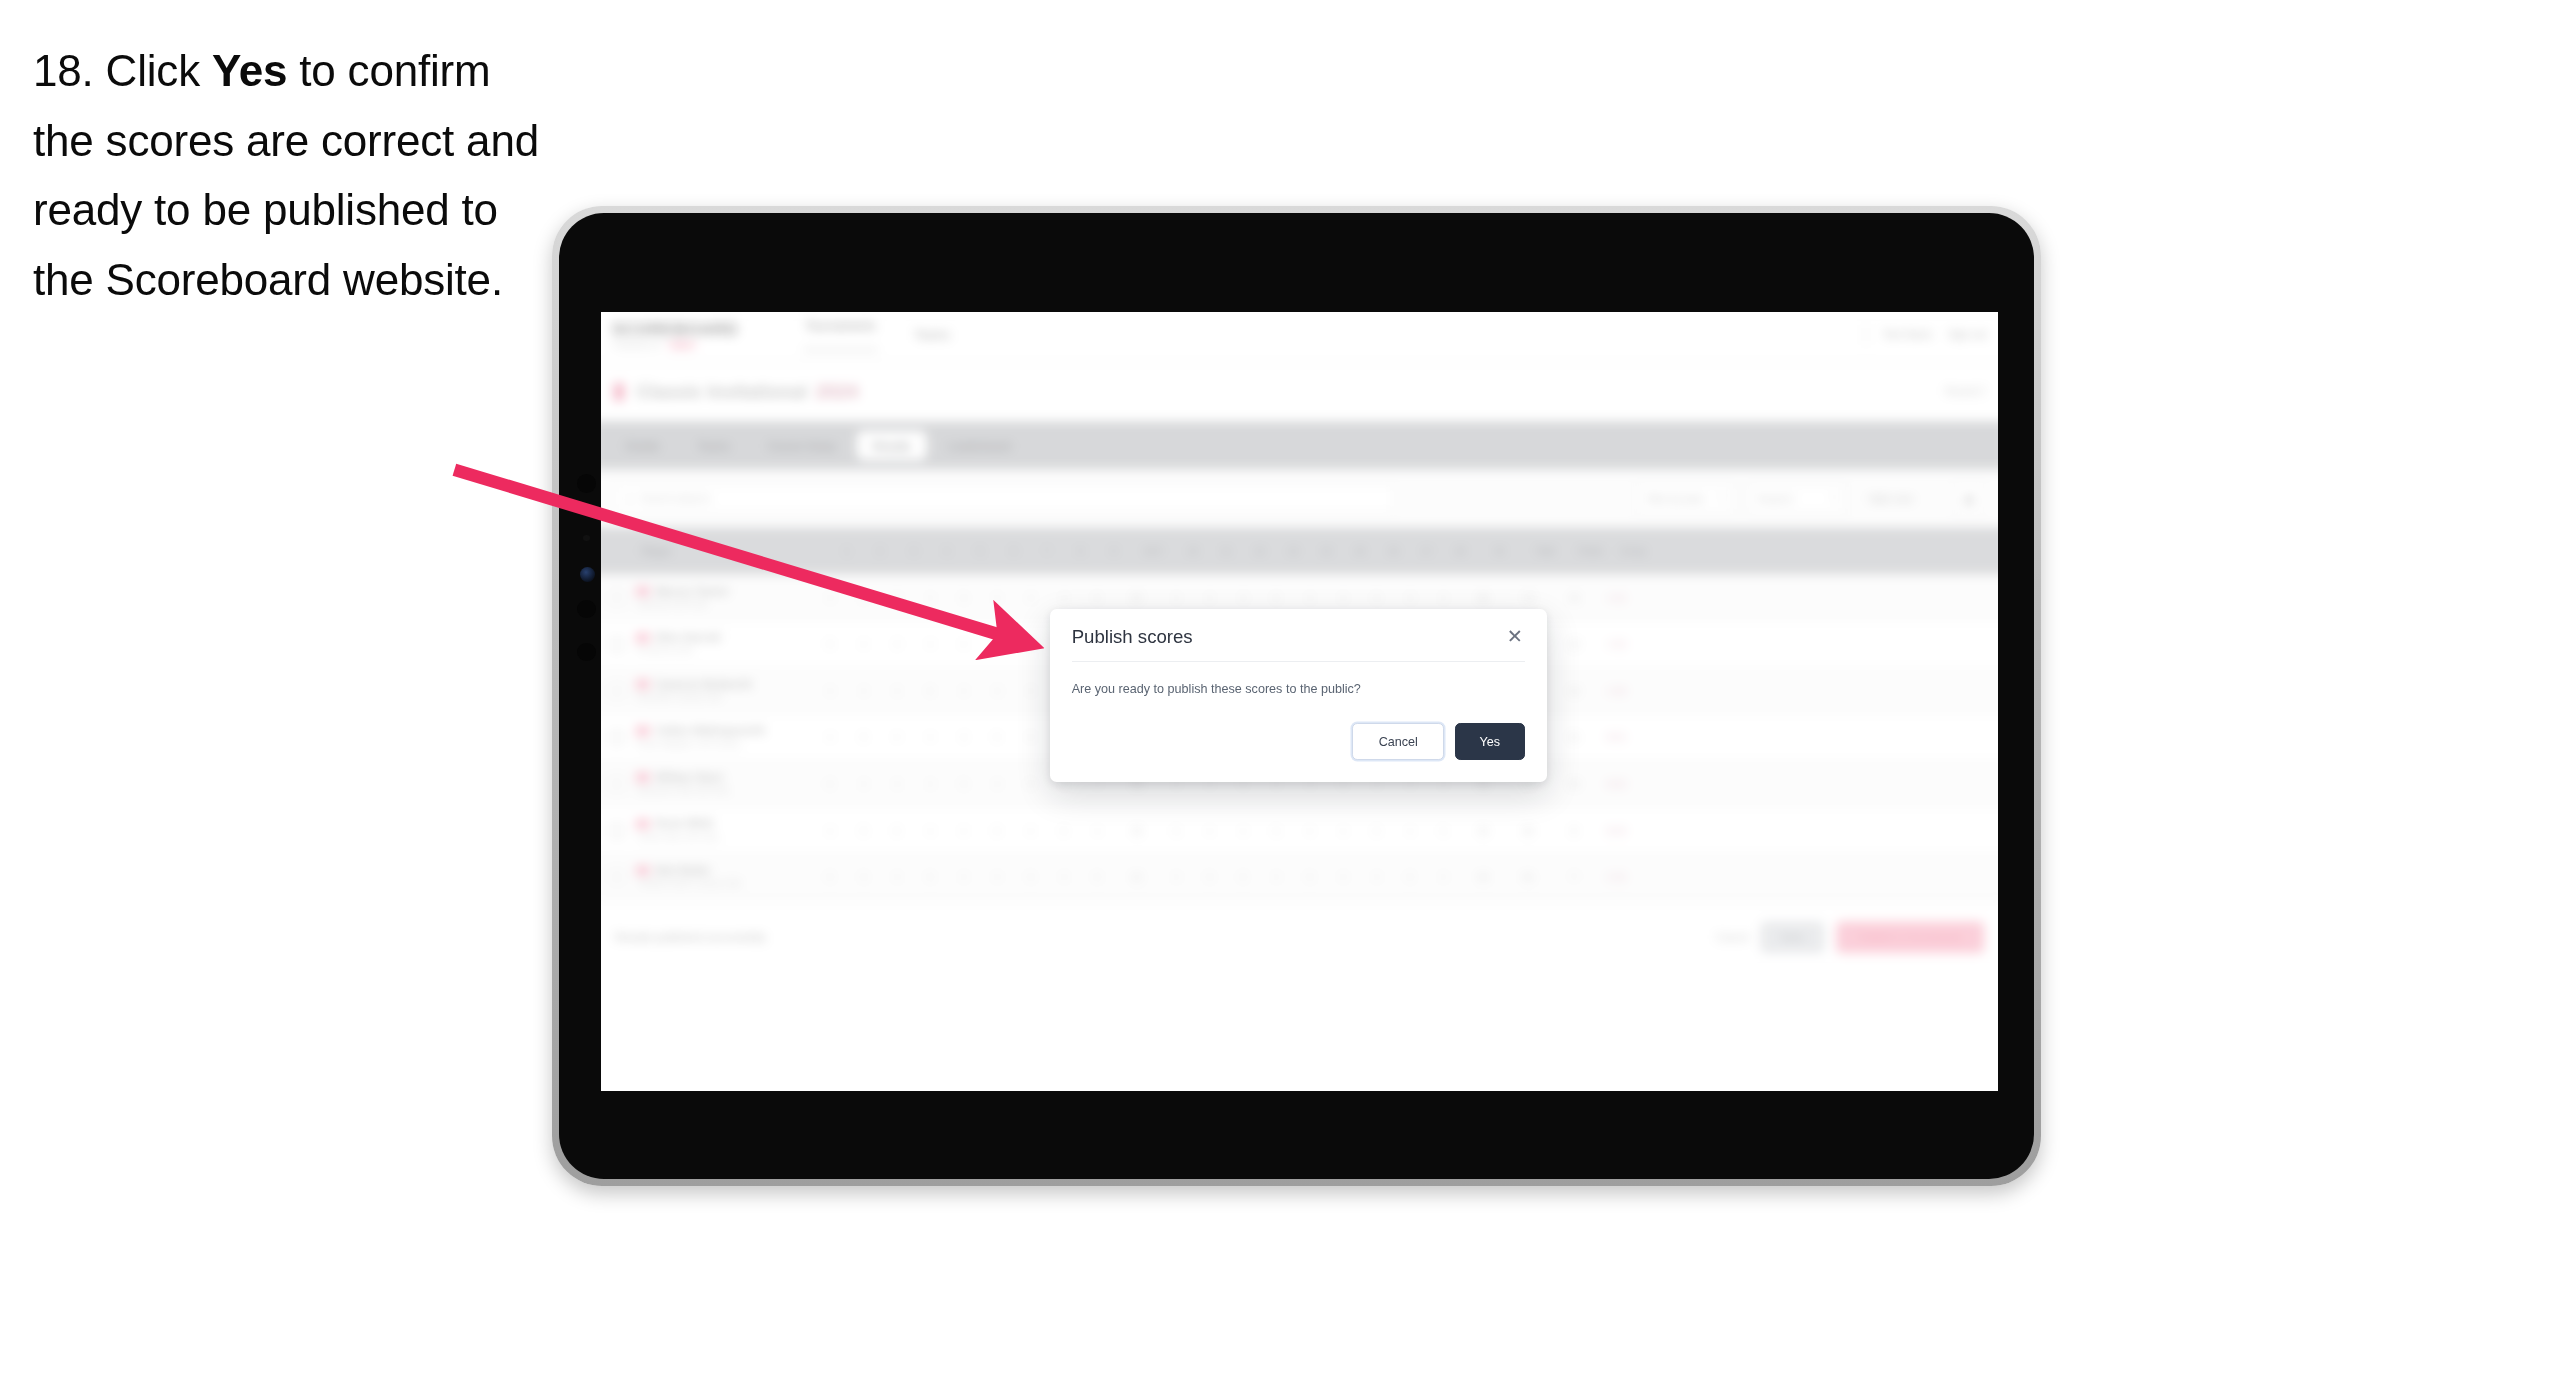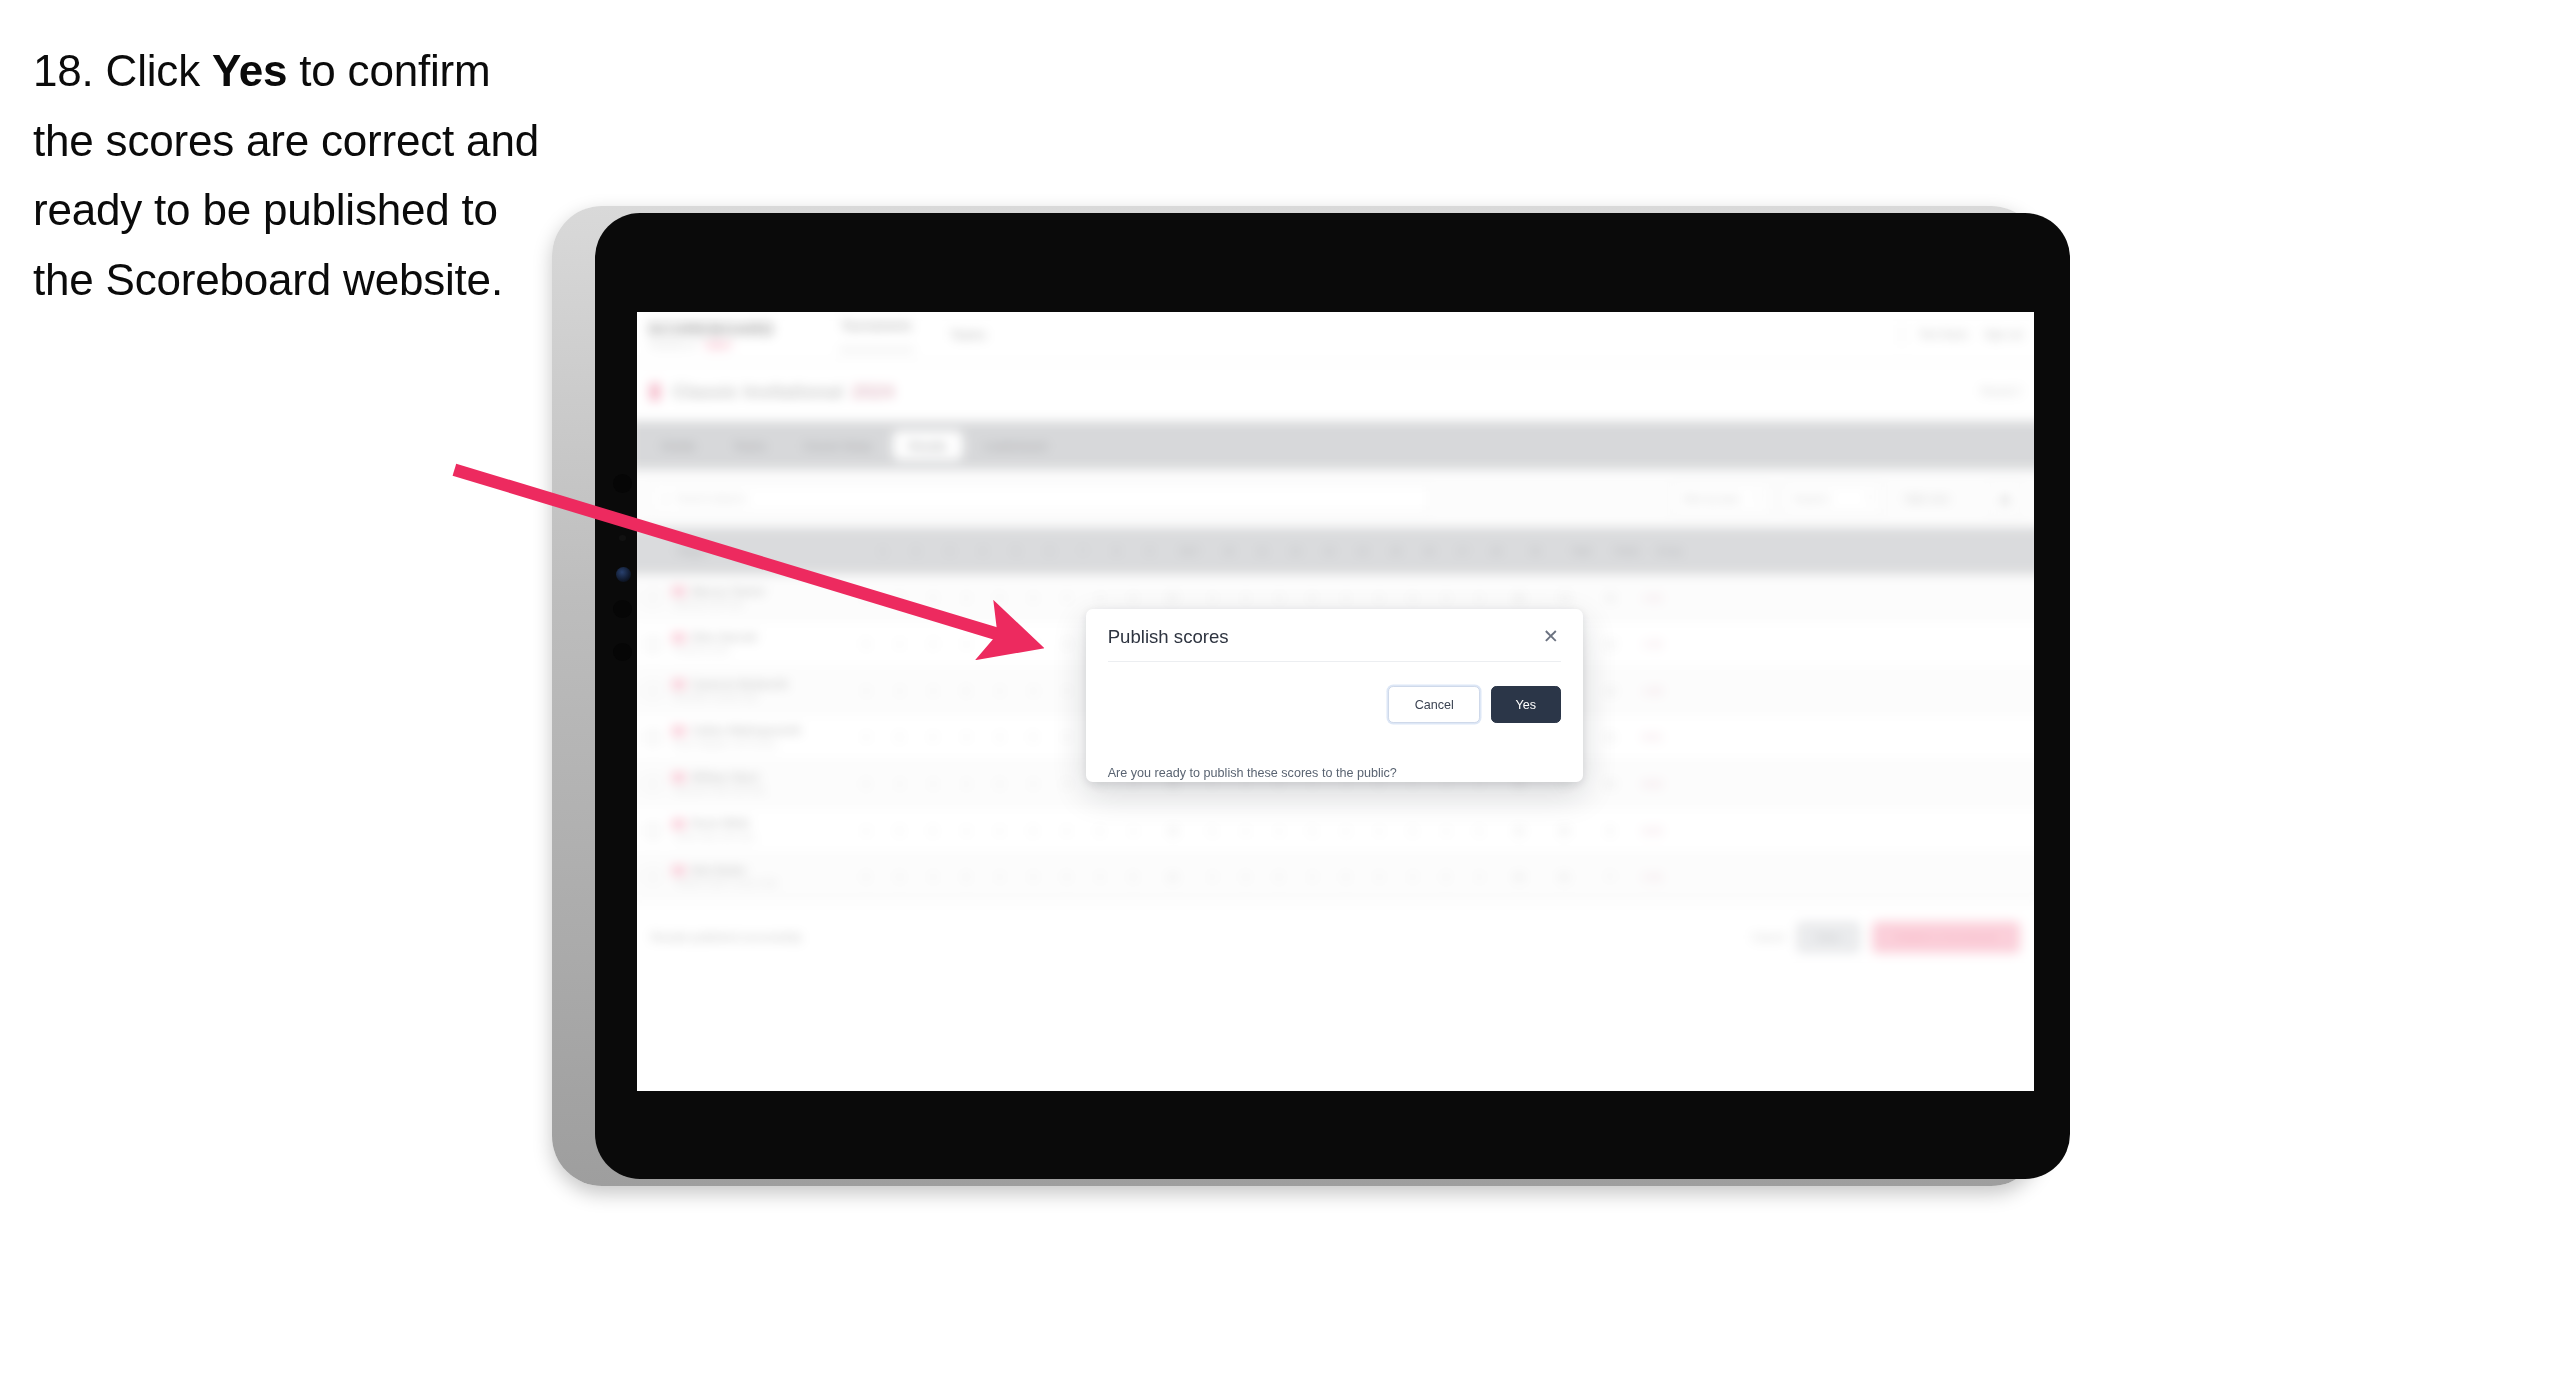--- a/index.html
+++ b/index.html
@@ -41,21 +41,20 @@
     padding:6.7px;
     box-sizing:border-box;
     box-shadow:0 7.4px 19.3px rgba(0,0,0,.22);
   }
   #tablet-bezel{
     width:100%;height:100%;
     border-radius:45px;
     background:#0a0a0a;
     position:relative;
     box-sizing:border-box;
-    margin-left:36px;
   }
   
   .sensor{position:absolute;border-radius:50%;background:#060606;}
   #sensor-cam-1{left:18px;top:261px;width:19.3px;height:19.3px;}
   #sensor-dot  {left:24.5px;top:322px;width:6.7px;height:6.7px;background:#111;}
   #sensor-lens {left:21px;top:354px;width:15px;height:15px;background:radial-gradient(circle at 40% 35%,#28406e 0%,#101a2e 60%,#050505 100%);}
   #sensor-cam-2{left:18.6px;top:387px;width:18.6px;height:18.6px;}
   #sensor-cam-3{left:18.6px;top:430px;width:18.6px;height:18.6px;}
 
   
@@ -577,26 +576,26 @@
       </div>
 
       <div id="modal-scrim"></div>
 
       <div id="modal">
         <div id="modal-header">
           <div id="modal-title">Publish scores</div>
           <div id="modal-close">✕</div>
         </div>
         <div id="modal-rule"></div>
+        <div id="modal-body">
+          <div id="modal-message">Are you ready to publish these scores to the public?</div>
+        </div>
         <div id="modal-actions">
           <div class="m-btn" id="btn-modal-cancel">Cancel</div>
           <div class="m-btn" id="btn-modal-yes">Yes</div>
-        </div>
-        <div id="modal-body">
-          <div id="modal-message">Are you ready to publish these scores to the public?</div>
         </div>
       </div>
 
     </div>
   </div>
 </div>
 
 <svg id="arrow-svg" viewBox="0 0 3471 1868">
   <defs>
     <marker id="ahead" markerWidth="5" markerHeight="5" refX="1.6" refY="2.5" orient="auto">

